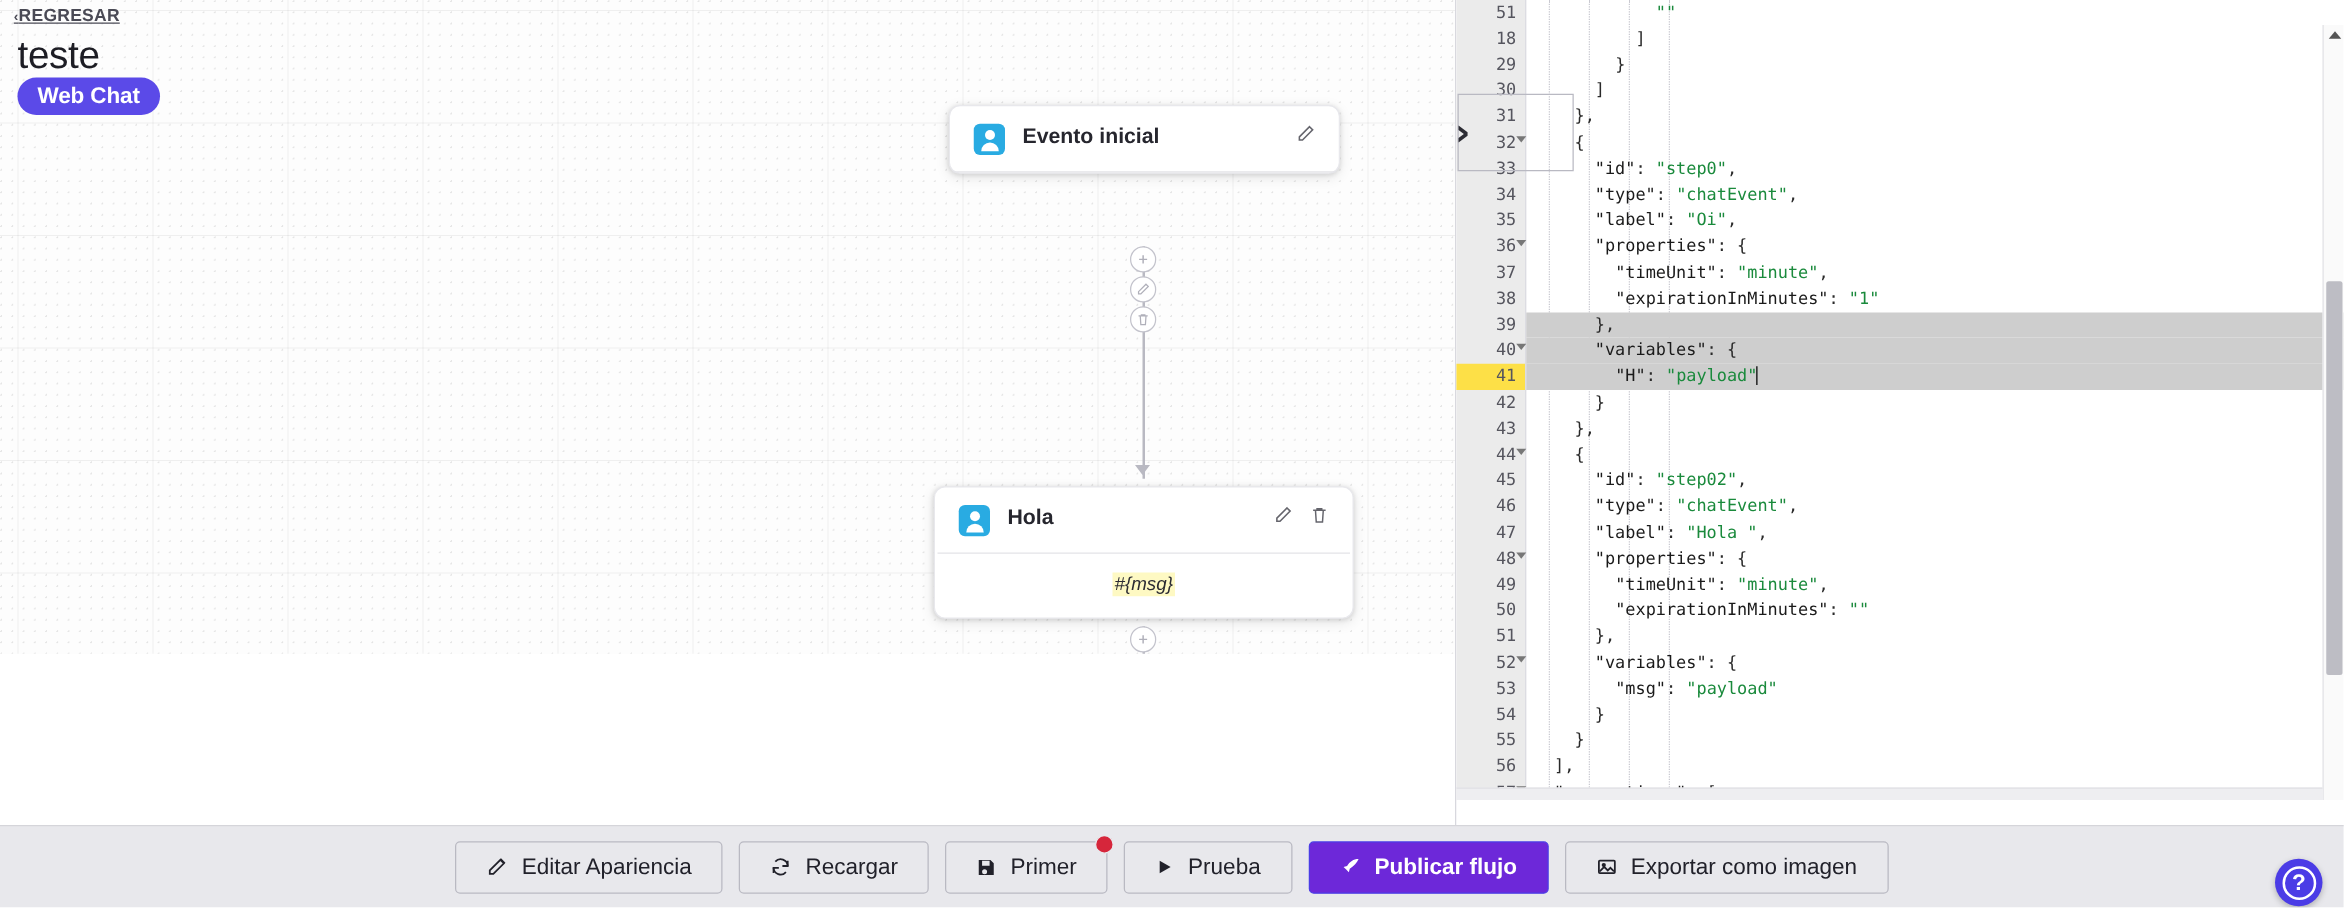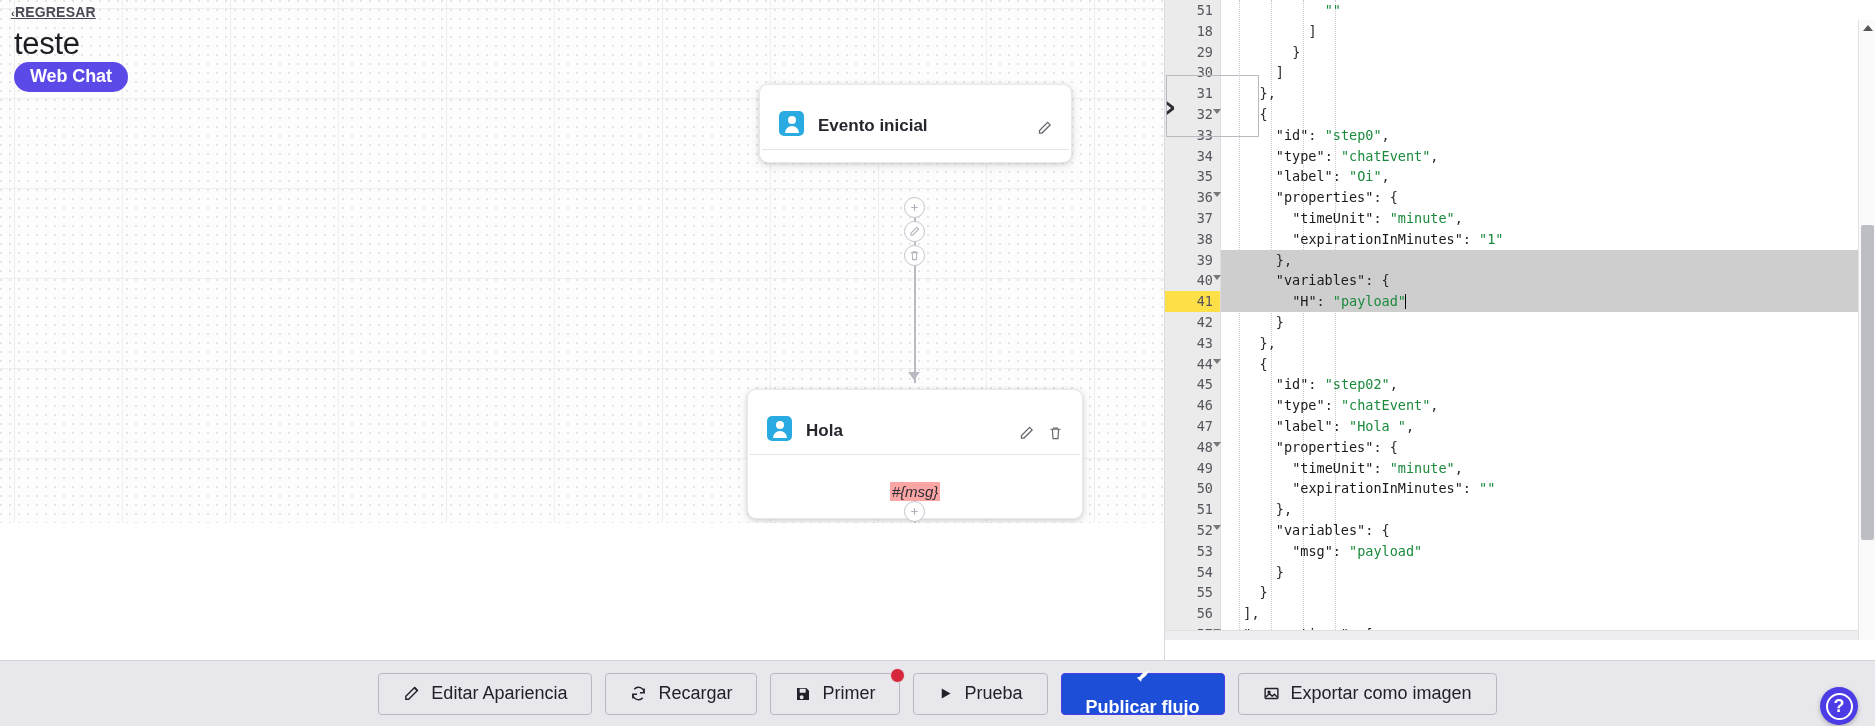--- a/index.html
+++ b/index.html
@@ -46,24 +46,24 @@
   }
 
   
   .node {
     position: absolute; background: #fff;
     border-radius: 9px;
     box-shadow: 0 1px 4px rgba(0,0,0,.13), 0 3px 11px rgba(0,0,0,.09);
     border: 1px solid #e8e8ec;
   }
   .node-head {
-    display: flex; align-items: flex-end;
+    display: flex; align-items: flex-start;
     padding: 14px 17px 13px 17px;
     border-bottom: 1px solid #e3e3e8;
-    margin: 12px 2px;
+    margin: 0 2px;
   }
   .av {
     width: 25px; height: 25px; border-radius: 5px;
     background: #29abe2; position: relative; flex: 0 0 auto;
   }
   .av::before {
     content:""; position:absolute; left:50%; top:5px;
     transform:translateX(-50%);
     width:8px; height:8px; border-radius:50%; background:#fff;
   }
@@ -77,21 +77,21 @@
     color: #26262e; flex: 1 1 auto;
   }
   .node-icons { display: flex; gap: 14px; align-items: center; }
   .nic { width: 15px; height: 16px; cursor: pointer; opacity: .78; }
   .node-body {
     padding: 16px 20px 18px;
     font-size: 15px; font-style: italic; color: #44444e;
     text-align: center;
   }
   .var-chip {
-    background: #fca5a5; color: #2b2b33;
+    background: #fef9c3; color: #2b2b33;
     font-style: italic; padding: 1px 2px;
   }
 
   
   .conn-line {
     position: absolute; width: 2px; background: #b9b9c2;
   }
   .conn-arrow {
     position: absolute; width: 0; height: 0;
     border-left: 6px solid transparent; border-right: 6px solid transparent;
@@ -201,21 +201,21 @@
     display: flex; align-items: center; justify-content: center; gap: 13px;
   }
   .tb-btn {
     position: relative;
     display: flex; align-items: center; justify-content: center; gap: 11px;
     height: 42px; padding: 0 24px;
     background: #e8e8ec; border: 1px solid #b9b9c2; border-radius: 4px;
     font-size: 18px; color: #21212a; cursor: pointer; white-space: nowrap;
   }
   .tb-btn.primary {
-    background: #1d4ed8; border-color: #4b3ce6; color: #fff; font-weight: 700; flex-direction: column;
+    background: #6d28d9; border-color: #4b3ce6; color: #fff; font-weight: 700;
   }
   .tb-btn .ti { display: flex; align-items: center; }
   .dot-badge {
     position: absolute; right: -6px; top: -6px;
     width: 15px; height: 15px; border-radius: 50%;
     background: #d6263b; border: 1px solid #e8e8ec;
   }
   .help-fab {
     position: absolute; right: 17px; top: 687px;
     width: 38px; height: 38px; border-radius: 50%;

